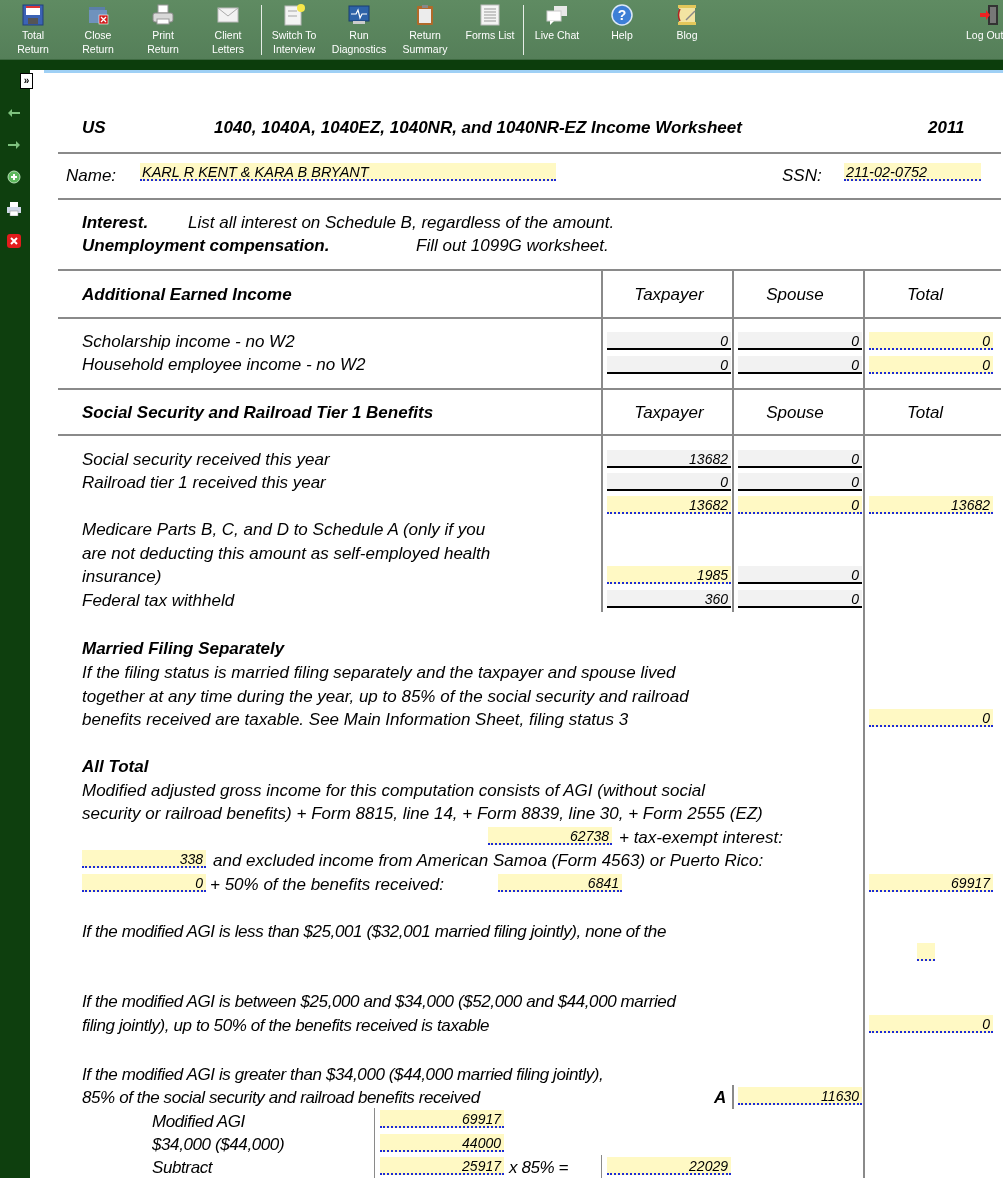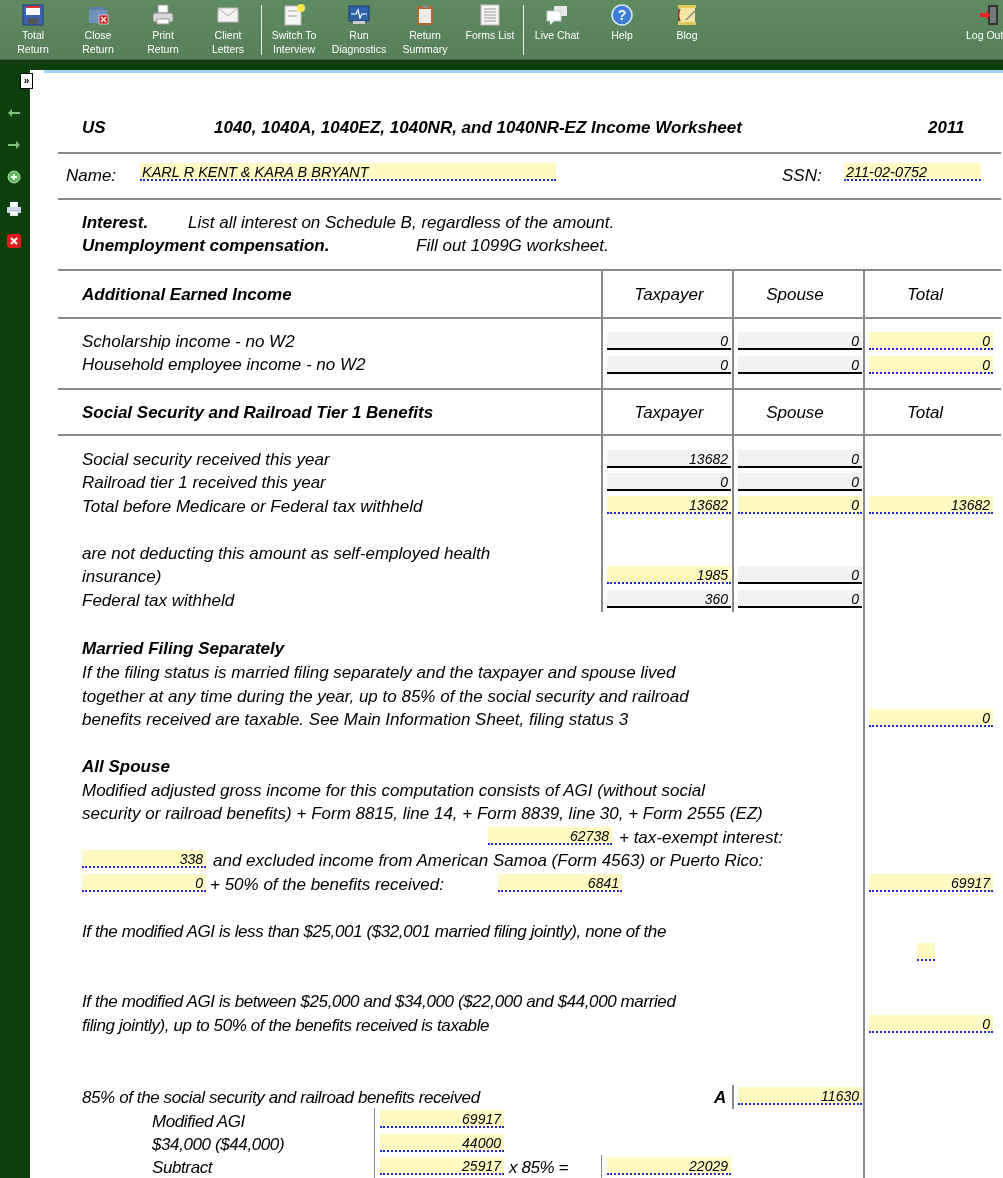--- a/index.html
+++ b/index.html
@@ -250,21 +250,21 @@
 
   <div class="hr" style="left:14px; top:318px; width:943px"></div>
   <div class="abs t17 b" style="left:38px; top:333px">Social Security and Railroad Tier 1 Benefits</div>
   <div class="colhdr" style="left:560px; top:333px; width:130px">Taxpayer</div>
   <div class="colhdr" style="left:688px; top:333px; width:126px">Spouse</div>
   <div class="colhdr" style="left:820px; top:333px; width:122px">Total</div>
   <div class="hr" style="left:14px; top:364px; width:943px"></div>
 
   <div class="abs t17" style="left:38px; top:380px">Social security received this year</div>
   <div class="abs t17" style="left:38px; top:403px">Railroad tier 1 received this year</div>
-  <div class="abs t17" style="left:38px; top:427px">Total before Medicare or Federal tax withheld</div>
+  <div class="abs t17" style="left:38px; top:450px">Medicare Parts B,  C,  and D to Schedule A  (only if you</div>
   <div class="abs t17" style="left:38px; top:474px">are not deducting this amount as self-employed health</div>
   <div class="abs t17" style="left:38px; top:497px">insurance)</div>
   <div class="abs t17" style="left:38px; top:521px">Federal tax withheld</div>
 
   <div class="fld gray" style="left:563px; top:380px; width:124px">13682</div>
   <div class="fld gray" style="left:694px; top:380px; width:124px">0</div>
   <div class="fld gray" style="left:563px; top:403px; width:124px">0</div>
   <div class="fld gray" style="left:694px; top:403px; width:124px">0</div>
   <div class="fld yellow" style="left:563px; top:426px; width:124px">13682</div>
   <div class="fld yellow" style="left:694px; top:426px; width:124px">0</div>
@@ -277,39 +277,40 @@
   <div class="vr" style="left:557px; top:199px; height:343px"></div>
   <div class="vr" style="left:688px; top:199px; height:343px"></div>
   <div class="vr" style="left:819px; top:199px; height:909px"></div>
 
   <div class="abs t17 b" style="left:38px; top:569px">Married Filing Separately</div>
   <div class="abs t17" style="left:38px; top:593px">If the filing status is married filing separately and the taxpayer and spouse lived</div>
   <div class="abs t17" style="left:38px; top:617px">together at any time during the year,  up to 85% of the social security and railroad</div>
   <div class="abs t17" style="left:38px; top:640px">benefits received are taxable.  See Main Information Sheet,  filing status 3</div>
   <div class="fld yellow" style="left:825px; top:639px; width:124px">0</div>
 
-  <div class="abs t17 b" style="left:38px; top:687px">All Spouse</div>
+  <div class="abs t17 b" style="left:38px; top:687px">All Total</div>
   <div class="abs t17" style="left:38px; top:711px">Modified adjusted gross income for this computation consists of AGI  (without social</div>
   <div class="abs t17" style="left:38px; top:734px">security or railroad benefits) + Form 8815,  line 14, + Form 8839,  line 30, + Form 2555 (EZ)</div>
   <div class="fld yellow" style="left:444px; top:757px; width:124px">62738</div>
   <div class="abs t17" style="left:575px; top:758px">+  tax-exempt interest:</div>
   <div class="fld yellow" style="left:38px; top:780px; width:124px">338</div>
   <div class="abs t17" style="left:169px; top:781px">and excluded income from American Samoa  (Form 4563)  or Puerto Rico:</div>
   <div class="fld yellow" style="left:38px; top:804px; width:124px">0</div>
   <div class="abs t17" style="left:166px; top:805px">+  50% of the benefits received:</div>
   <div class="fld yellow" style="left:454px; top:804px; width:124px">6841</div>
   <div class="fld yellow" style="left:825px; top:804px; width:124px">69917</div>
 
   <div class="abs t17" style="left:38px; top:852px; letter-spacing:-0.4px">If the modified AGI is less than $25,001  ($32,001 married filing jointly),  none of the</div>
   <div class="fld yellow" style="left:873px; top:873px; width:18px"></div>
 
-  <div class="abs t17" style="left:38px; top:922px; letter-spacing:-0.4px">If the modified AGI is between $25,000 and $34,000  ($22,000 and $44,000 married</div>
+  <div class="abs t17" style="left:38px; top:922px; letter-spacing:-0.4px">If the modified AGI is between $25,000 and $34,000  ($52,000 and $44,000 married</div>
   <div class="abs t17" style="left:38px; top:946px; letter-spacing:-0.4px">filing jointly),  up to 50% of the benefits received is taxable</div>
   <div class="fld yellow" style="left:825px; top:945px; width:124px">0</div>
 
+  <div class="abs t17" style="left:38px; top:995px; letter-spacing:-0.4px">If the modified AGI is greater than $34,000  ($44,000 married filing jointly),</div>
   <div class="abs t17" style="left:38px; top:1018px; letter-spacing:-0.4px">85% of the social security and railroad benefits received</div>
   <div class="abs t17 b" style="left:670px; top:1018px">A</div>
   <div class="vr" style="left:688px; top:1015px; height:24px"></div>
   <div class="fld yellow" style="left:694px; top:1017px; width:124px">11630</div>
 
   <div class="abs t17" style="left:108px; top:1042px; letter-spacing:-0.4px">Modified AGI</div>
   <div class="abs t17" style="left:108px; top:1065px; letter-spacing:-0.4px">$34,000  ($44,000)</div>
   <div class="abs t17" style="left:108px; top:1088px; letter-spacing:-0.4px">Subtract</div>
   <div class="vr" style="left:330px; top:1038px; height:70px; width:1px"></div>
   <div class="fld yellow" style="left:336px; top:1040px; width:124px">69917</div>

